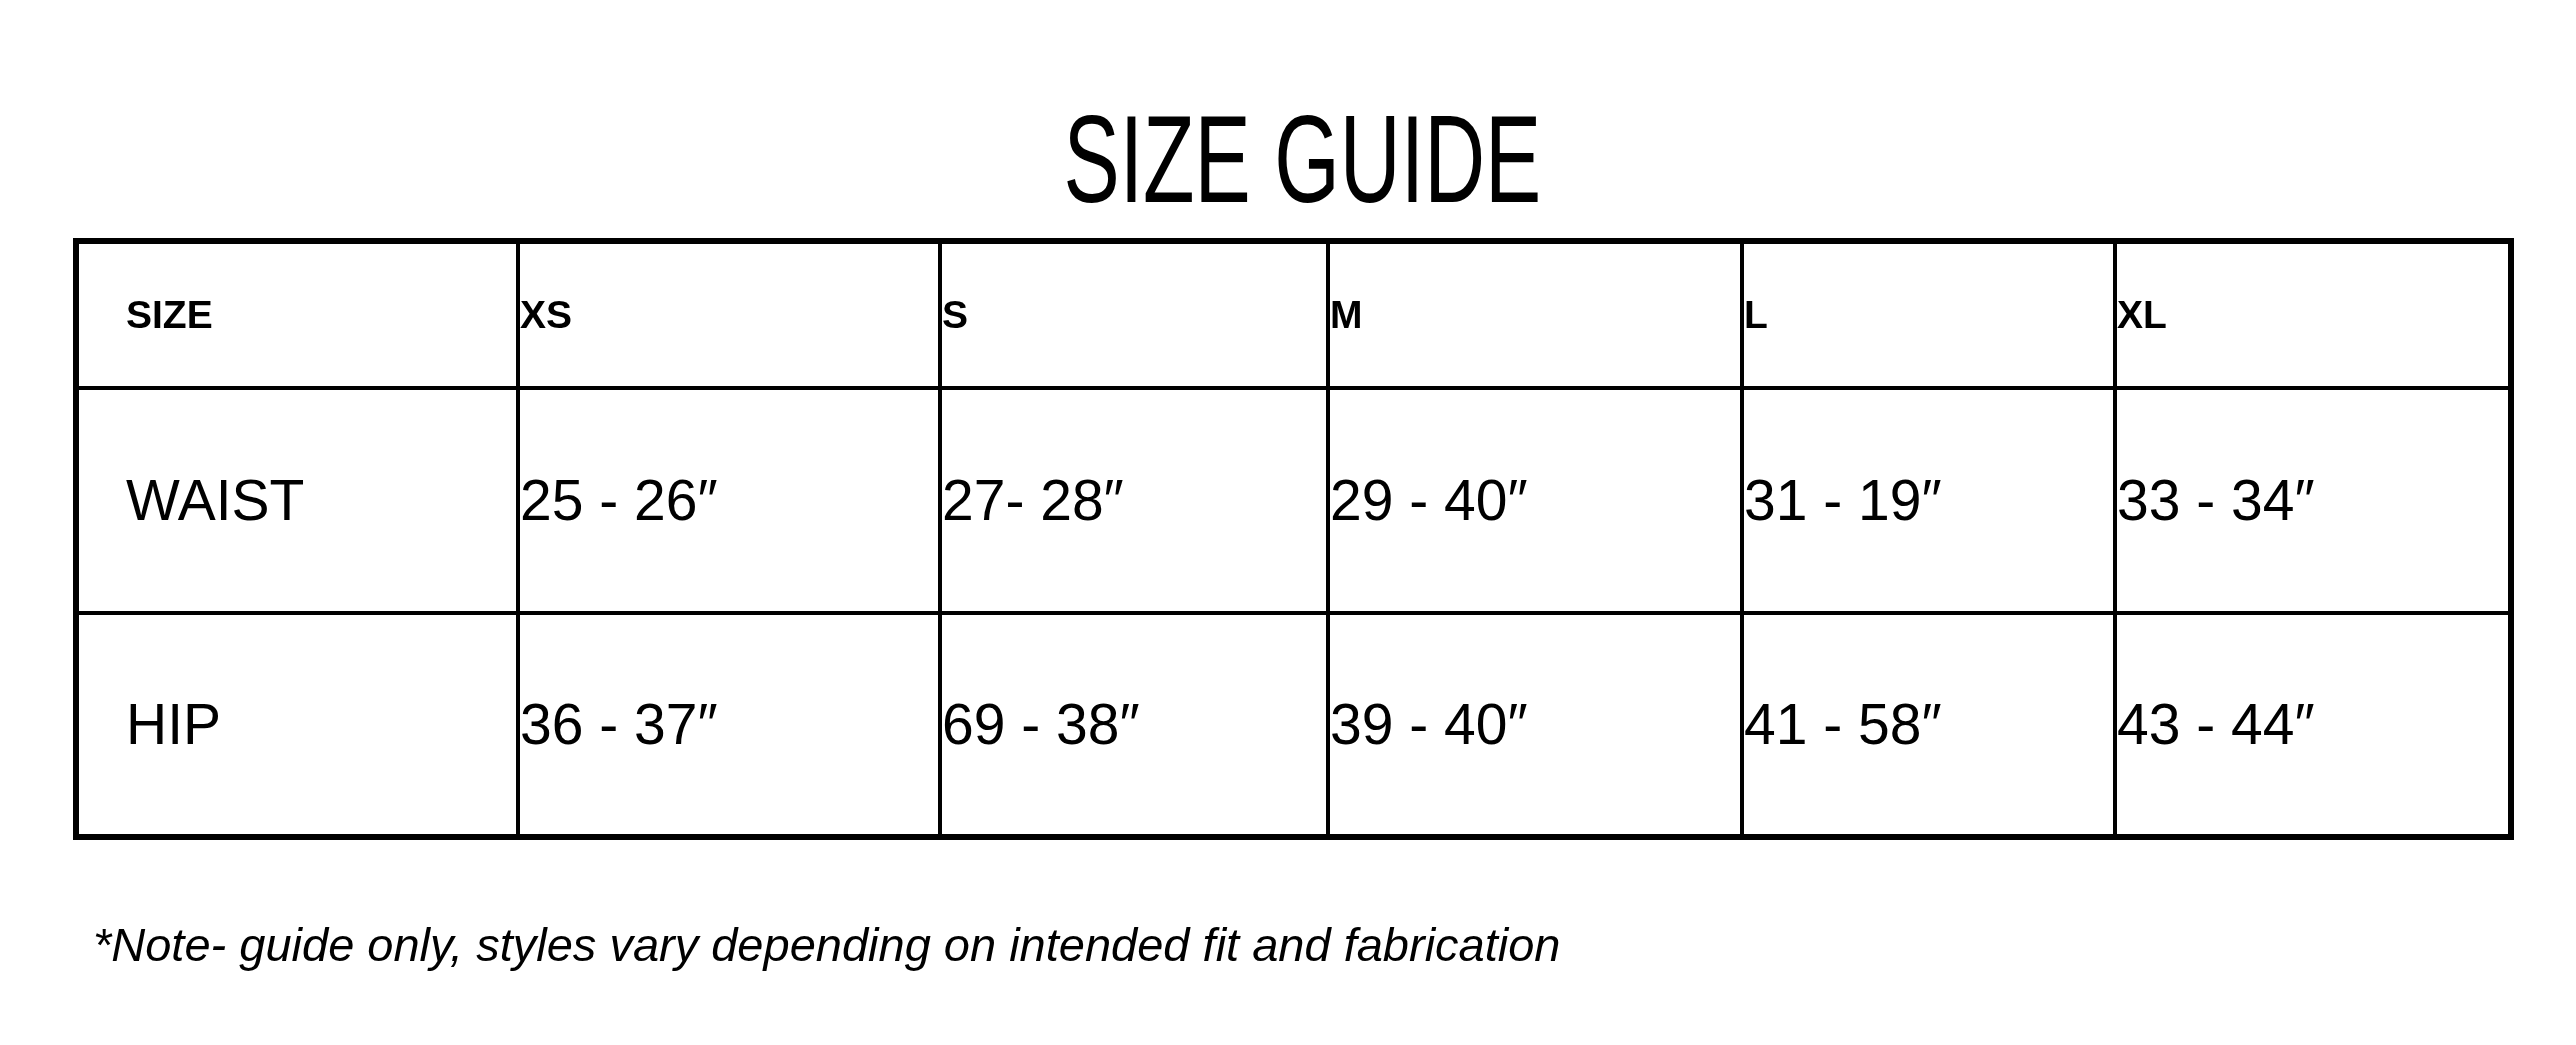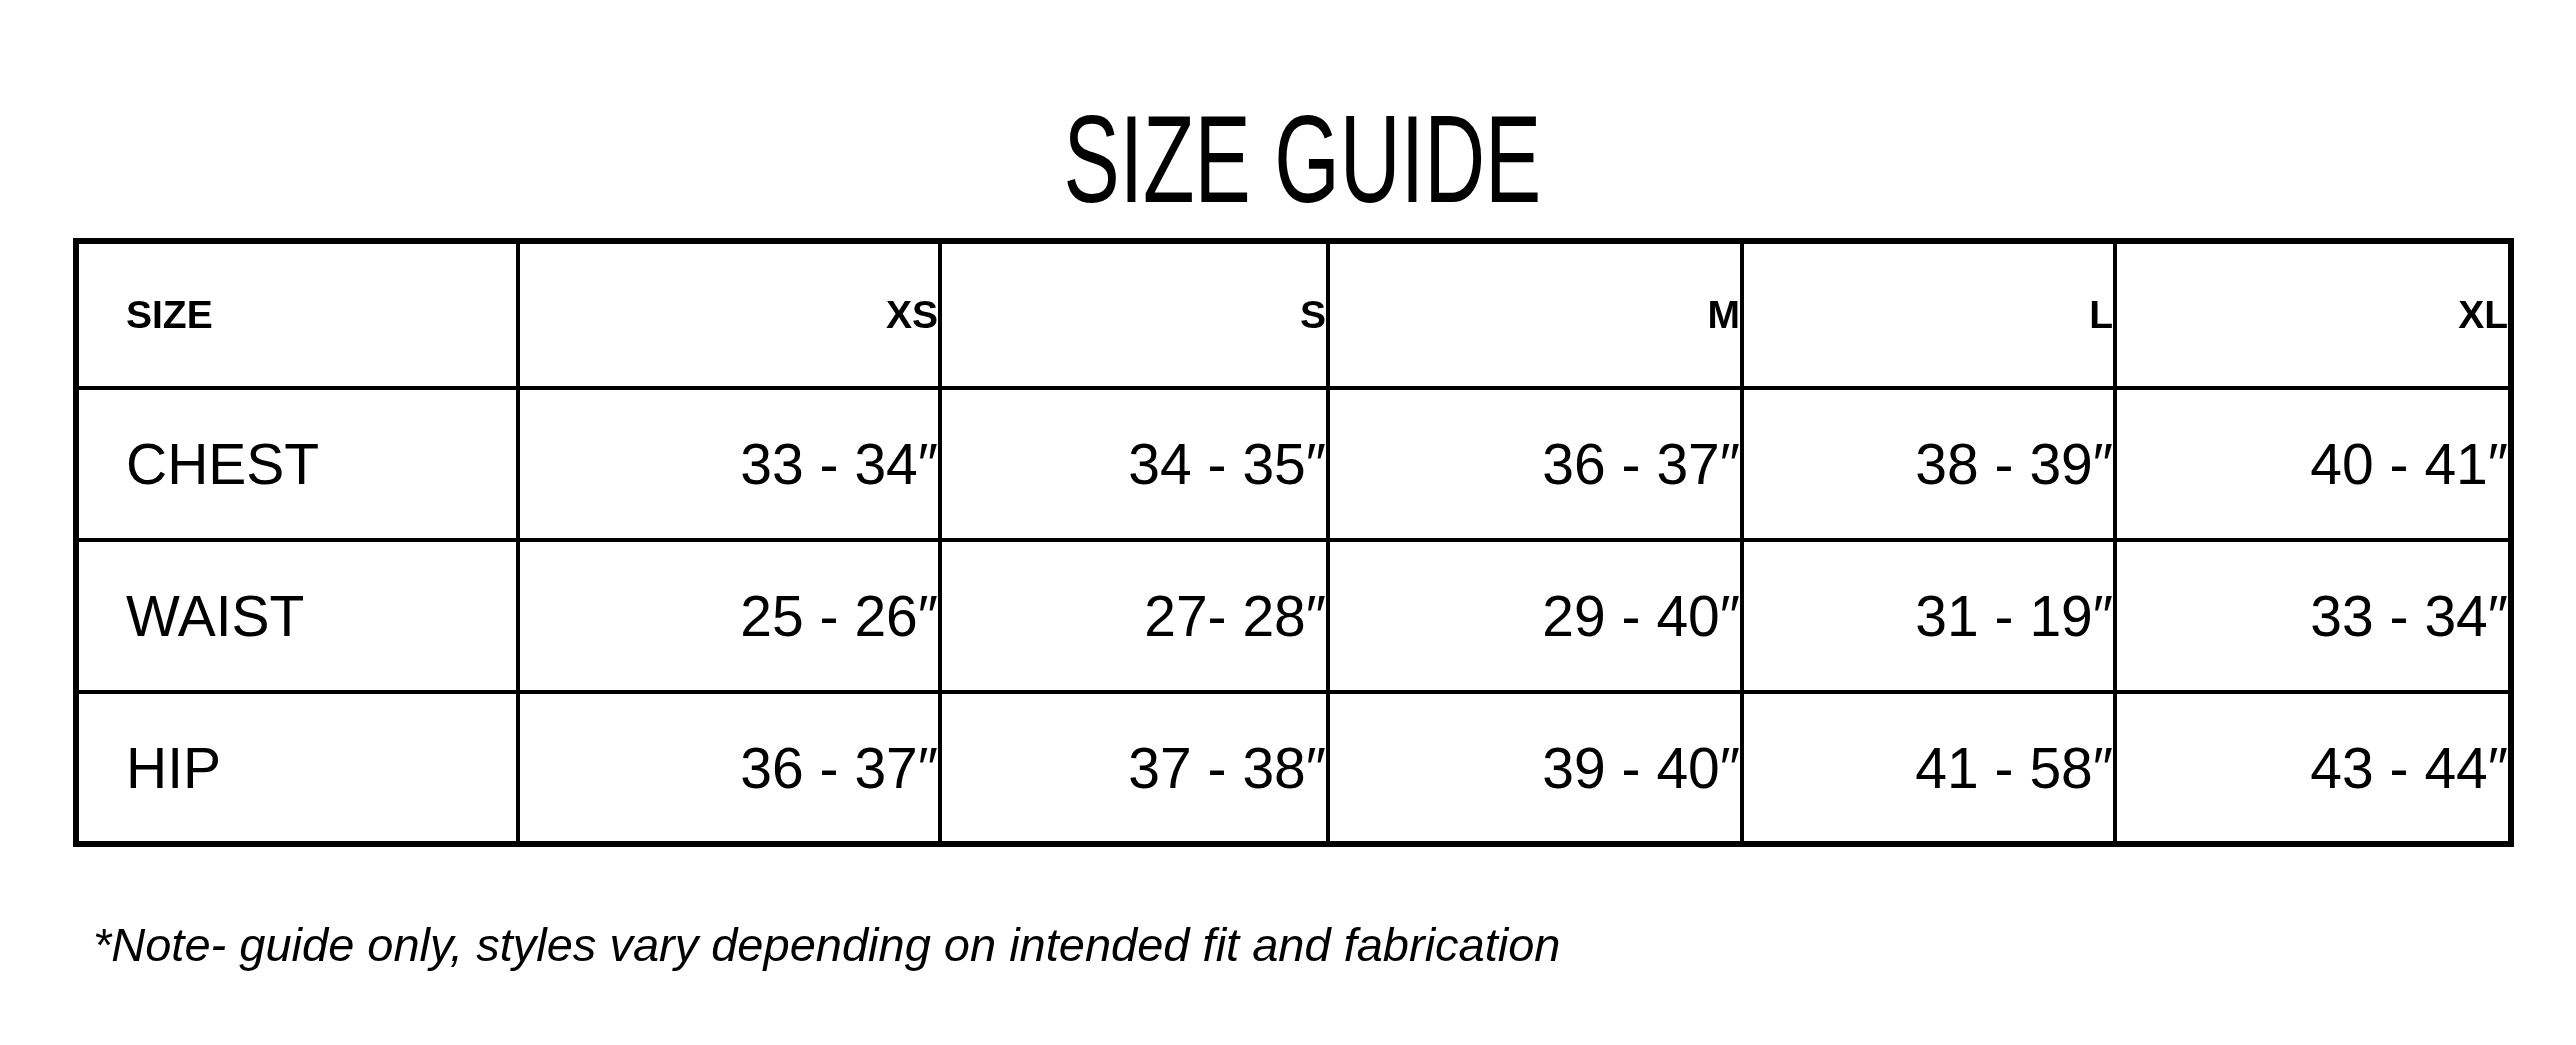--- a/index.html
+++ b/index.html
@@ -39,21 +39,21 @@
     top: 238px;
     width: 2434px;
     height: 602px;
     border-collapse: collapse;
     table-layout: fixed;
     border: 6.3px solid #000000;
   }
   .size-table th,
   .size-table td {
     border: 4.7px solid #000000;
-    text-align: right;
+    text-align: left;
     vertical-align: middle;
     font-size: 57px;
     font-weight: 400;
     padding: 0;
     white-space: nowrap;
     background: #ffffff;
   }
   .size-table thead th {
     font-size: 39px;
     font-weight: 700;
@@ -96,39 +96,31 @@
         <th class="label-col">SIZE</th>
         <th>XS</th>
         <th>S</th>
         <th>M</th>
         <th>L</th>
         <th>XL</th>
       </tr>
     </thead>
     <tbody>
       <tr>
-        <td class="label-col">CHEST</td>
-        <td>33 - 34″</td>
-        <td>34 - 35″</td>
-        <td>36 - 37″</td>
-        <td>38 - 39″</td>
-        <td>40 - 41″</td>
-      </tr>
-      <tr>
         <td class="label-col">WAIST</td>
         <td>25 - 26″</td>
         <td>27- 28″</td>
         <td>29 - 40″</td>
         <td>31 - 19″</td>
         <td>33 - 34″</td>
       </tr>
       <tr>
         <td class="label-col">HIP</td>
         <td>36 - 37″</td>
-        <td>37 - 38″</td>
+        <td>69 - 38″</td>
         <td>39 - 40″</td>
         <td>41 - 58″</td>
         <td>43 - 44″</td>
       </tr>
     </tbody>
   </table>
 
   <p class="note">*Note- guide only, styles vary depending on intended fit and fabrication</p>
 
 </div>

